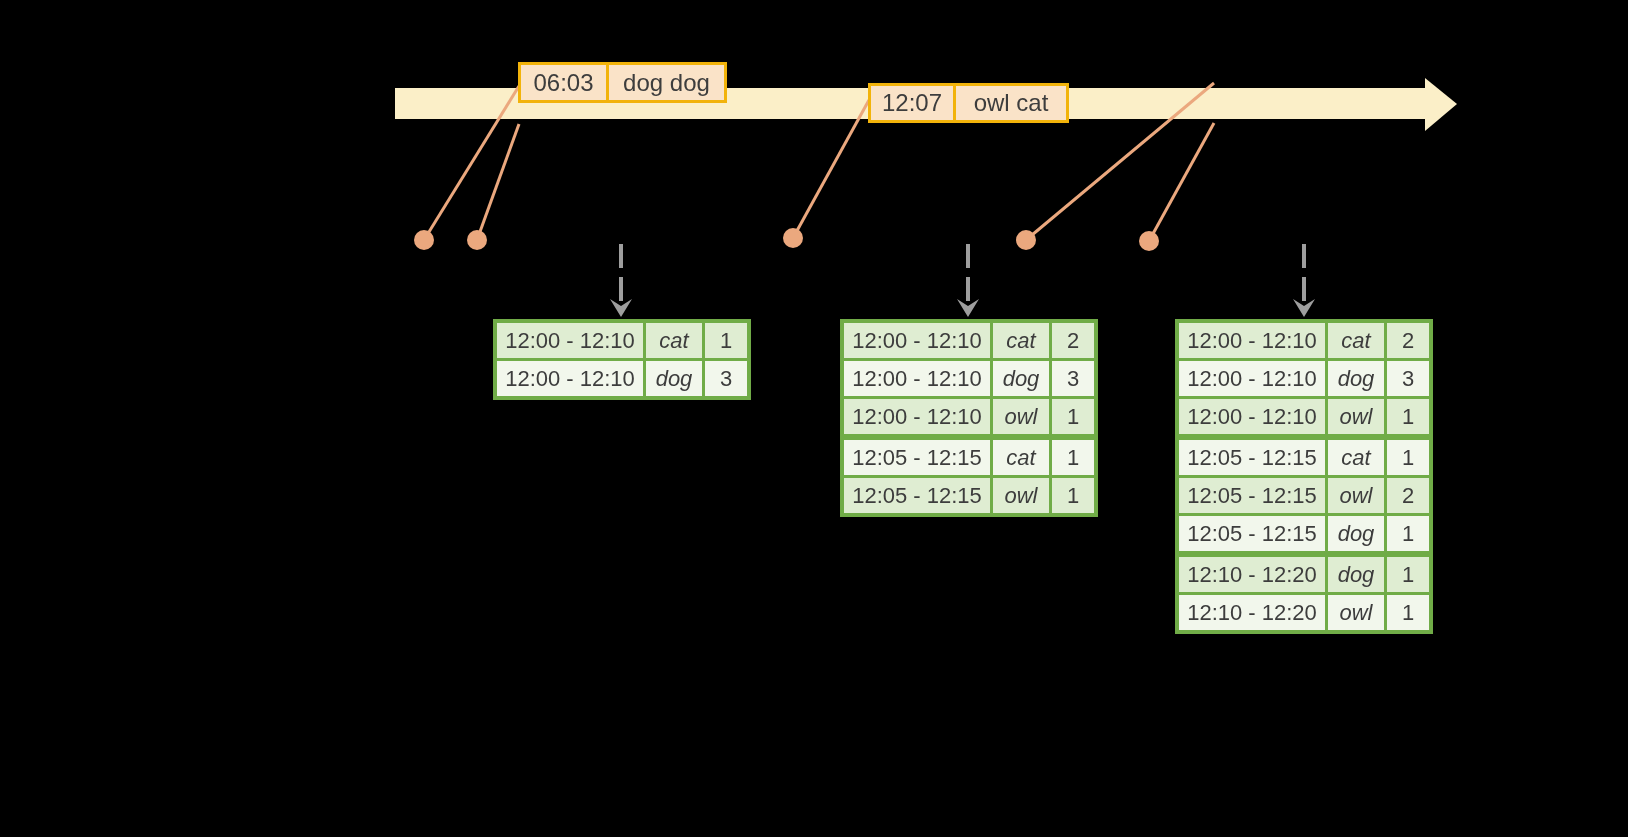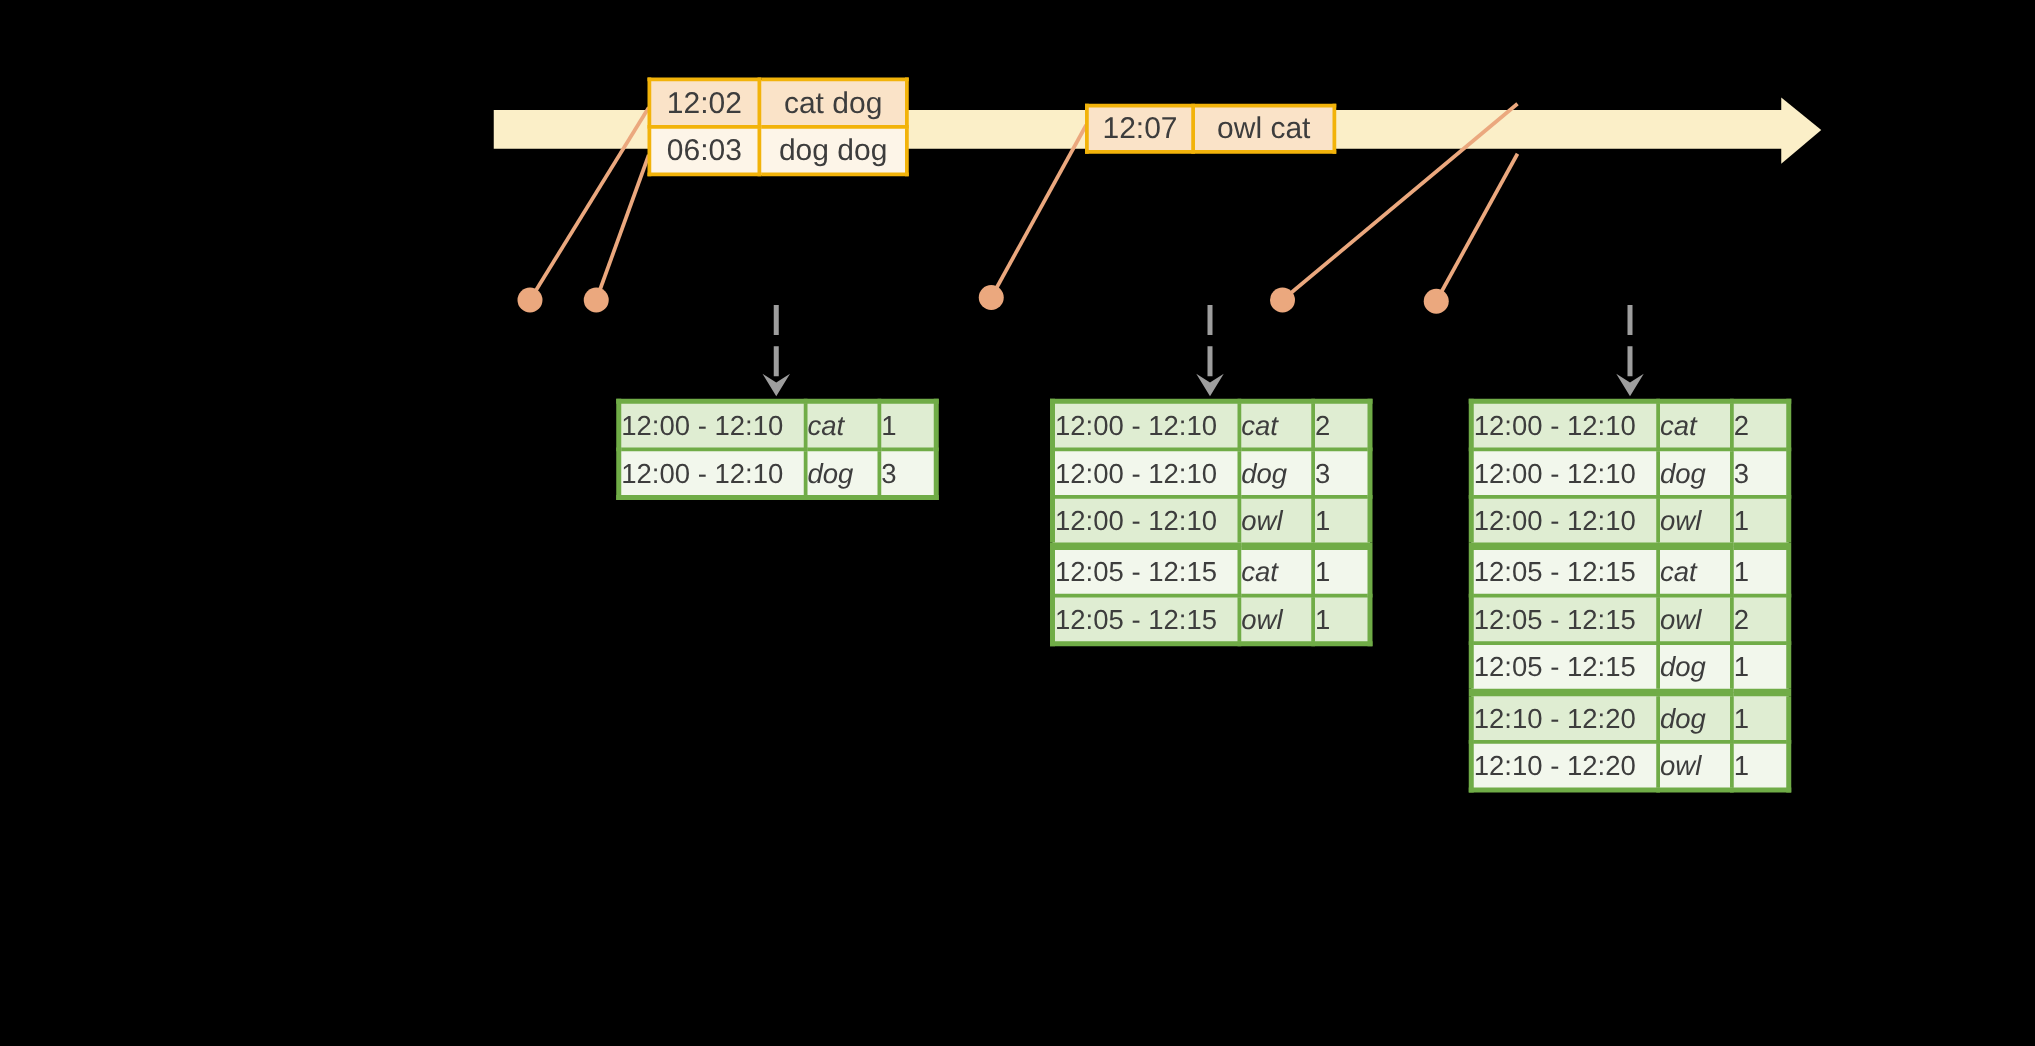--- a/index.html
+++ b/index.html
@@ -46,21 +46,21 @@
   .t2{left:868px;top:83px;}
   .t2 td{height:34px;text-align:center;}
   .t2 td:first-child{width:82px;} .t2 td:last-child{width:110px;}
   .t3{left:1213px;top:64px;}
   .t3 td:first-child{width:72px;} .t3 td:last-child{width:99px;}
 
   
   .window-table{border:4px solid var(--result-border);}
   .window-table td{
     border:3px solid var(--result-border);
-    vertical-align:middle;
+    text-align:center;vertical-align:middle;
     font-size:22px;color:var(--text);padding:0;
     height:35px;
   }
   .window-table tr:nth-child(odd) td{background:var(--result-row-a);}
   .window-table tr:nth-child(even) td{background:var(--result-row-b);}
   .window-table tr.group-start td{border-top-width:6px;}
   .window-table td:nth-child(1){width:146px;}
   .window-table td:nth-child(2){width:56px;font-style:italic;}
   .window-table td:nth-child(3){width:42px;}
   .g1{left:493px;top:319px;}
@@ -95,24 +95,20 @@
     <path class="flow-head" d="M957,299 L968,317 L979,299 L968,306 Z"></path>
   </g>
   <g>
     <line class="flow-stem" x1="1304" y1="244" x2="1304" y2="302"></line>
     <path class="flow-head" d="M1293,299 L1304,317 L1315,299 L1304,306 Z"></path>
   </g>
 </svg>
 
 <table class="stream-table t1">
   <tbody>
-  <tr>
-    <td>12:02</td>
-    <td>cat dog</td>
-  </tr>
 
   <tr>
     <td>06:03</td>
     <td>dog dog</td>
   </tr>
 </tbody>
 </table>
 <table class="stream-table t2">
   <tbody>
   <tr>

